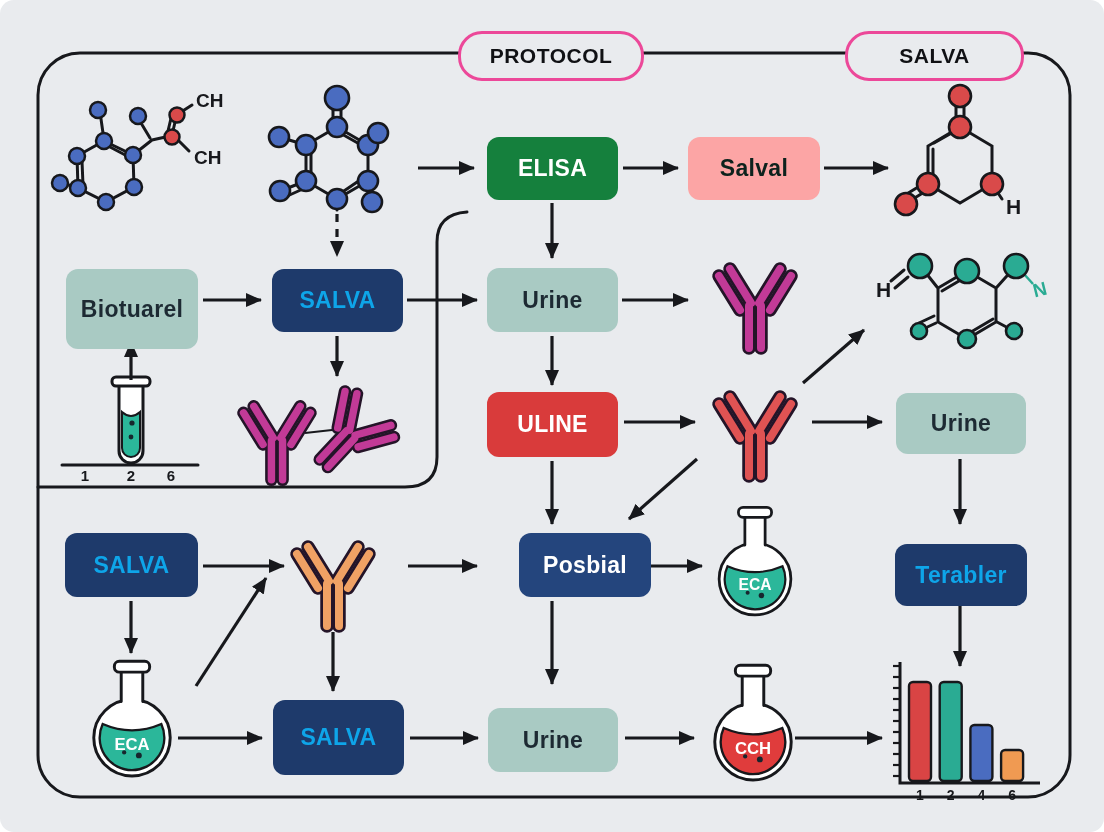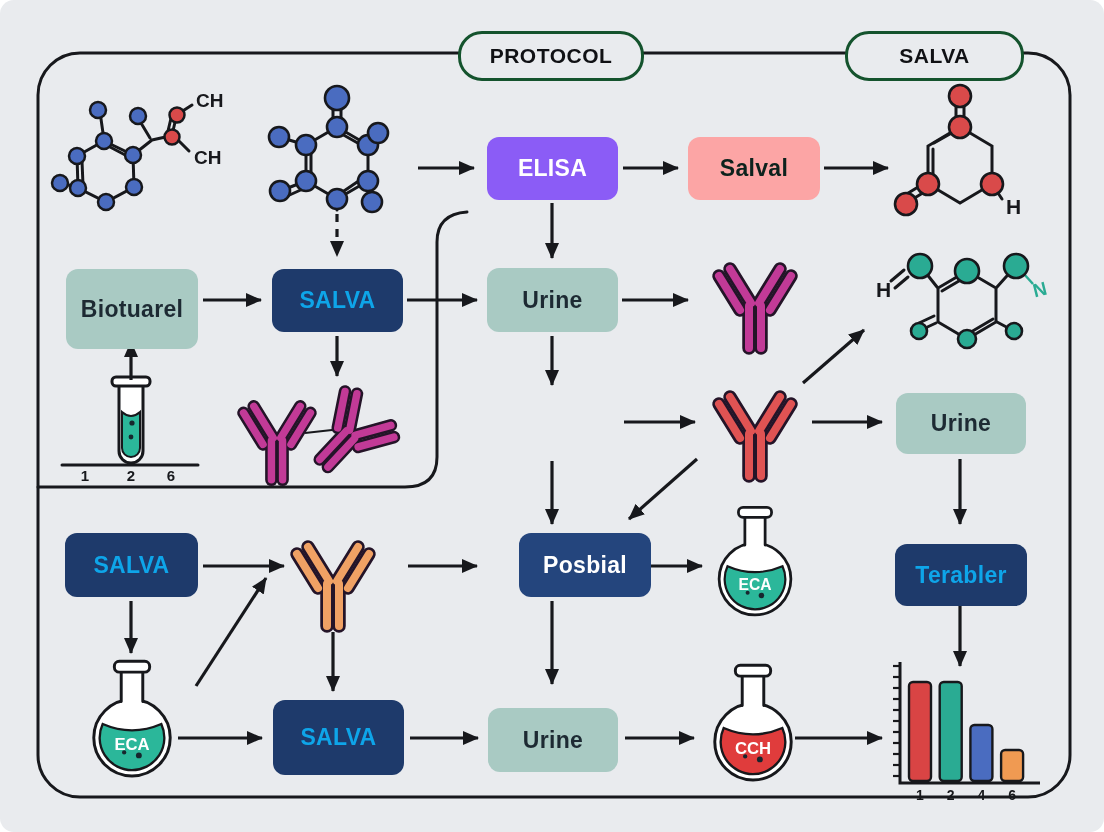--- a/index.html
+++ b/index.html
@@ -1,26 +1,26 @@
 <!DOCTYPE html>
 <html><head>
 <meta charset="utf-8">
 <style>
   html,body{margin:0;padding:0;background:#ffffff;}
   .card{position:relative;width:1104px;height:832px;background:#e9ebee;border-radius:14px;overflow:hidden;
         font-family:"Liberation Sans",sans-serif;}
   svg.layer{position:absolute;left:0;top:0;width:1104px;height:832px;}
   .pill{position:absolute;display:flex;align-items:center;justify-content:center;background:#e9ebee;
-        border:3px solid #14532d;border-radius:24px;font-size:21px;font-weight:700;color:#101114;
+        border:3px solid #ec4899;border-radius:24px;font-size:21px;font-weight:700;color:#101114;
         letter-spacing:.5px;z-index:3;}
   .box{position:absolute;display:flex;align-items:center;justify-content:center;border-radius:12px;
        font-size:23px;font-weight:700;letter-spacing:.3px;z-index:3;}
   .navy{background:#1e3a6b;color:#0ea5e9;}
   .navy2{background:#24457d;color:#ffffff;}
-  .blue{background:#8b5cf6;color:#ffffff;}
+  .blue{background:#15803d;color:#ffffff;}
   .sage{background:#a9cac3;color:#1d2a33;}
   .tealbox{background:#fca5a5;color:#0d221d;}
   .redbox{background:#d93b3b;color:#ffffff;}
   svg text{font-family:"Liberation Sans",sans-serif;fill:#17181c;}
   .mol-label{font-size:19px;font-weight:700;}
   .h-label{font-size:21px;font-weight:700;}
   .n-label{font-size:19px;font-weight:700;fill:#2aab93;}
   .tube-num{font-size:15px;font-weight:700;text-anchor:middle;}
   .chart-num{font-size:14px;font-weight:700;text-anchor:middle;}
   .flask-label{font-size:17px;font-weight:700;fill:#ffffff;text-anchor:middle;}
@@ -248,20 +248,21 @@
   </svg>
 
   <div class="pill" style="left:458px;top:31px;width:180px;height:44px;">PROTOCOL</div>
   <div class="pill" style="left:845px;top:31px;width:173px;height:44px;">SALVA</div>
 
   <div class="box blue" style="left:487px;top:137px;width:131px;height:63px;">ELISA</div>
   <div class="box tealbox" style="left:688px;top:137px;width:132px;height:63px;">Salval</div>
   <div class="box sage" style="left:66px;top:269px;width:132px;height:80px;">Biotuarel</div>
   <div class="box navy" style="left:272px;top:269px;width:131px;height:63px;">SALVA</div>
   <div class="box sage" style="left:487px;top:268px;width:131px;height:64px;">Urine</div>
+  <div class="box redbox" style="left:487px;top:392px;width:131px;height:65px;">ULINE</div>
   <div class="box sage" style="left:896px;top:393px;width:130px;height:61px;">Urine</div>
   <div class="box navy" style="left:65px;top:533px;width:133px;height:64px;">SALVA</div>
   <div class="box navy2" style="left:487px;top:533px;width:132px;height:64px;margin-left:32px;">Posbial</div>
   <div class="box navy" style="left:895px;top:544px;width:132px;height:62px;">Terabler</div>
   <div class="box navy" style="left:273px;top:700px;width:131px;height:75px;">SALVA</div>
   <div class="box sage" style="left:488px;top:708px;width:130px;height:64px;">Urine</div>
 
 </div>
 
 </body></html>

